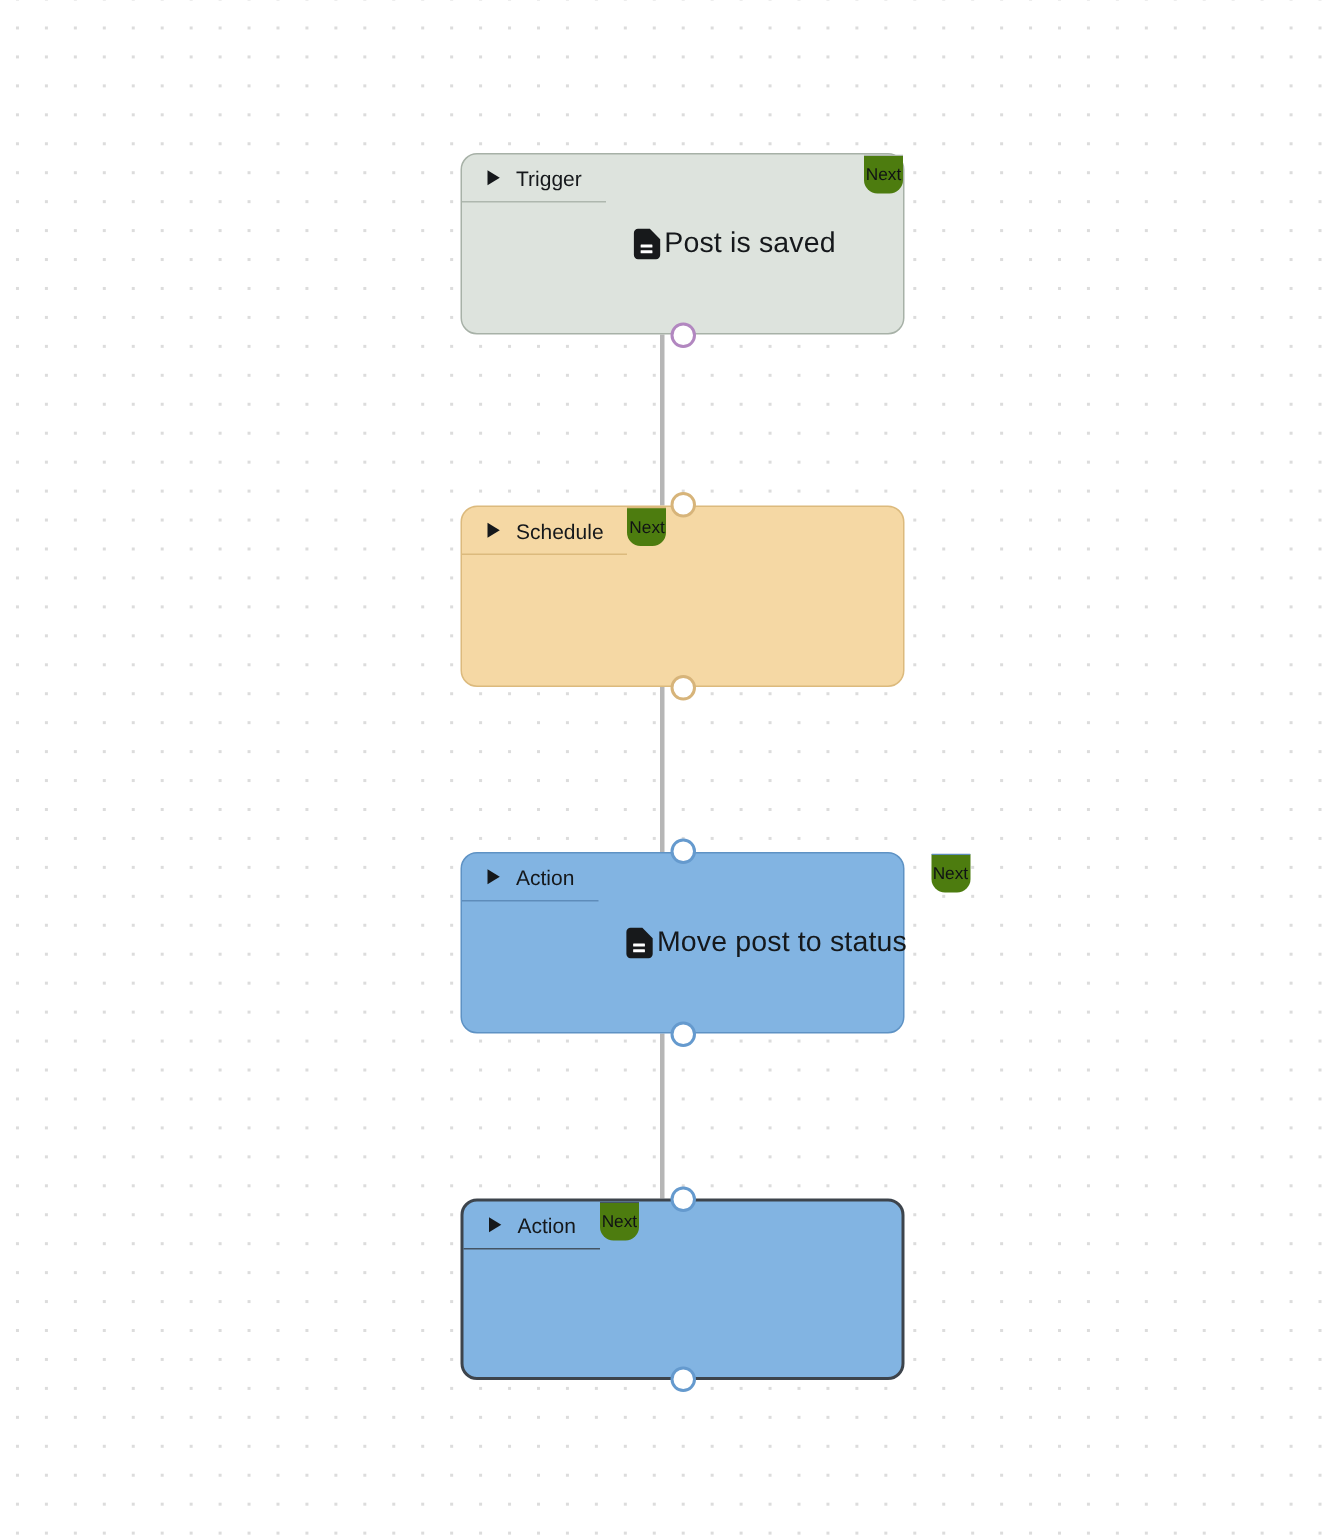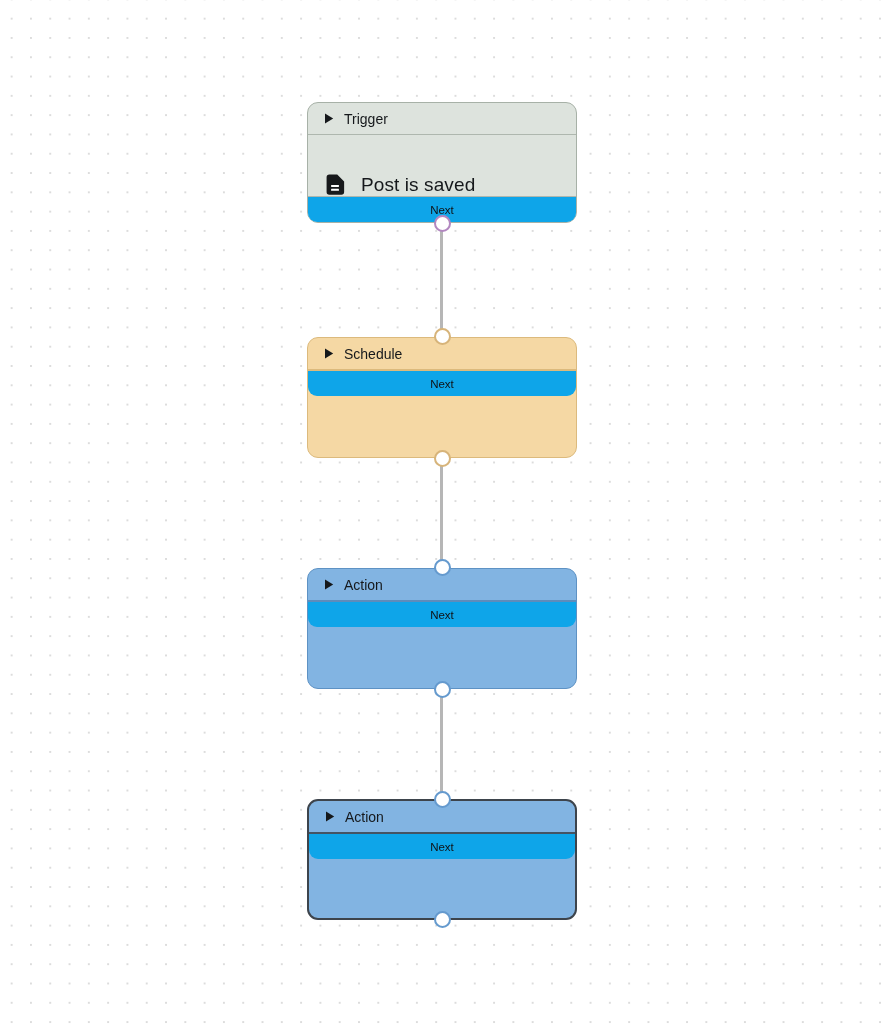--- a/index.html
+++ b/index.html
@@ -20,27 +20,26 @@
   .edge {
     position: absolute;
     left: 440px;
     width: 3px;
     background: var(--edge-color, #b6b6b6);
     z-index: 1;
   }
   .node {
     position: absolute;
     left: 307px;
-    width: 270px;
+    width: 296px;
     height: 121px;
     background: var(--bg, #eee);
     border: 1.5px solid var(--border, #999);
     border-radius: 11px;
     display: flex;
-    flex-direction: column;
     z-index: 2;
     cursor: grab;
   }
   .node.selected { border-width: 2px; }
   .node-header {
     height: 32px;
     flex: 0 0 32px;
     display: flex;
     align-items: center;
     gap: 10px;
@@ -49,36 +48,35 @@
   }
   .icon-play { display: flex; align-items: center; }
   .type-label {
     font-size: 14px;
     font-weight: 500;
     color: #15181b;
   }
   .node-body {
     flex: 1;
     display: flex;
-    align-items: flex-end;
-    gap: 14px;
+    align-items: center;
     padding: 0 16px;
   }
   .body-icon { display: flex; align-items: center; }
   .node-title {
     font-size: 19px;
     font-weight: 500;
     color: #15181b;
     letter-spacing: 0.1px;
     white-space: nowrap;
   }
   .node-footer {
     height: 26px;
     flex: 0 0 26px;
-    background: #0ea5e9;
+    background: #4d7c0f;
     border-top: 1px solid var(--divider, var(--border, #999));
     border-radius: 0 0 9px 9px;
     display: flex;
     align-items: center;
     justify-content: center;
   }
   .footer-label {
     font-size: 11.5px;
     font-weight: 500;
     color: #101215;
@@ -150,20 +148,30 @@
 
   <div class="node" style="top: 568px; --bg: #82b4e2; --border: #5e92c4; --divider: #5e8cba; --port-in: #659ace; --port-out: #659ace;">
     <div class="node-header">
       <span class="icon-play">
         <svg width="10" height="11" viewBox="0 0 10 11">
             <path d="M1 0.5 L9.2 5.5 L1 10.5 Z" fill="#15181b"></path>
           </svg>
       </span>
       <span class="type-label">Action</span>
     </div>
+    <div class="node-body">
+      <span class="body-icon">
+        <svg width="23" height="23" viewBox="0 0 24 24">
+            <path d="M5.6 1.6h8.2L21 8.8V19.9a2.9 2.9 0 0 1-2.9 2.9H5.6a2.9 2.9 0 0 1-2.9-2.9V4.5a2.9 2.9 0 0 1 2.9-2.9z" fill="#17191b"></path>
+            <rect x="7.4" y="12.5" width="8.2" height="2.1" rx="0.4" fill="#ffffff"></rect>
+            <rect x="7.4" y="16.5" width="8.2" height="2.1" rx="0.4" fill="#ffffff"></rect>
+          </svg>
+      </span>
+      <span class="node-title">Move post to status</span>
+    </div>
     <div class="node-footer">
       <span class="footer-label">Next</span>
     </div>
     <span class="port port-top"></span>
     <span class="port port-bottom"></span>
   </div>
 
   <div class="node selected" style="top: 799px; --bg: #82b4e2; --border: #3d444c; --divider: #445464; --port-in: #659ace; --port-out: #659ace;">
     <div class="node-header">
       <span class="icon-play">

